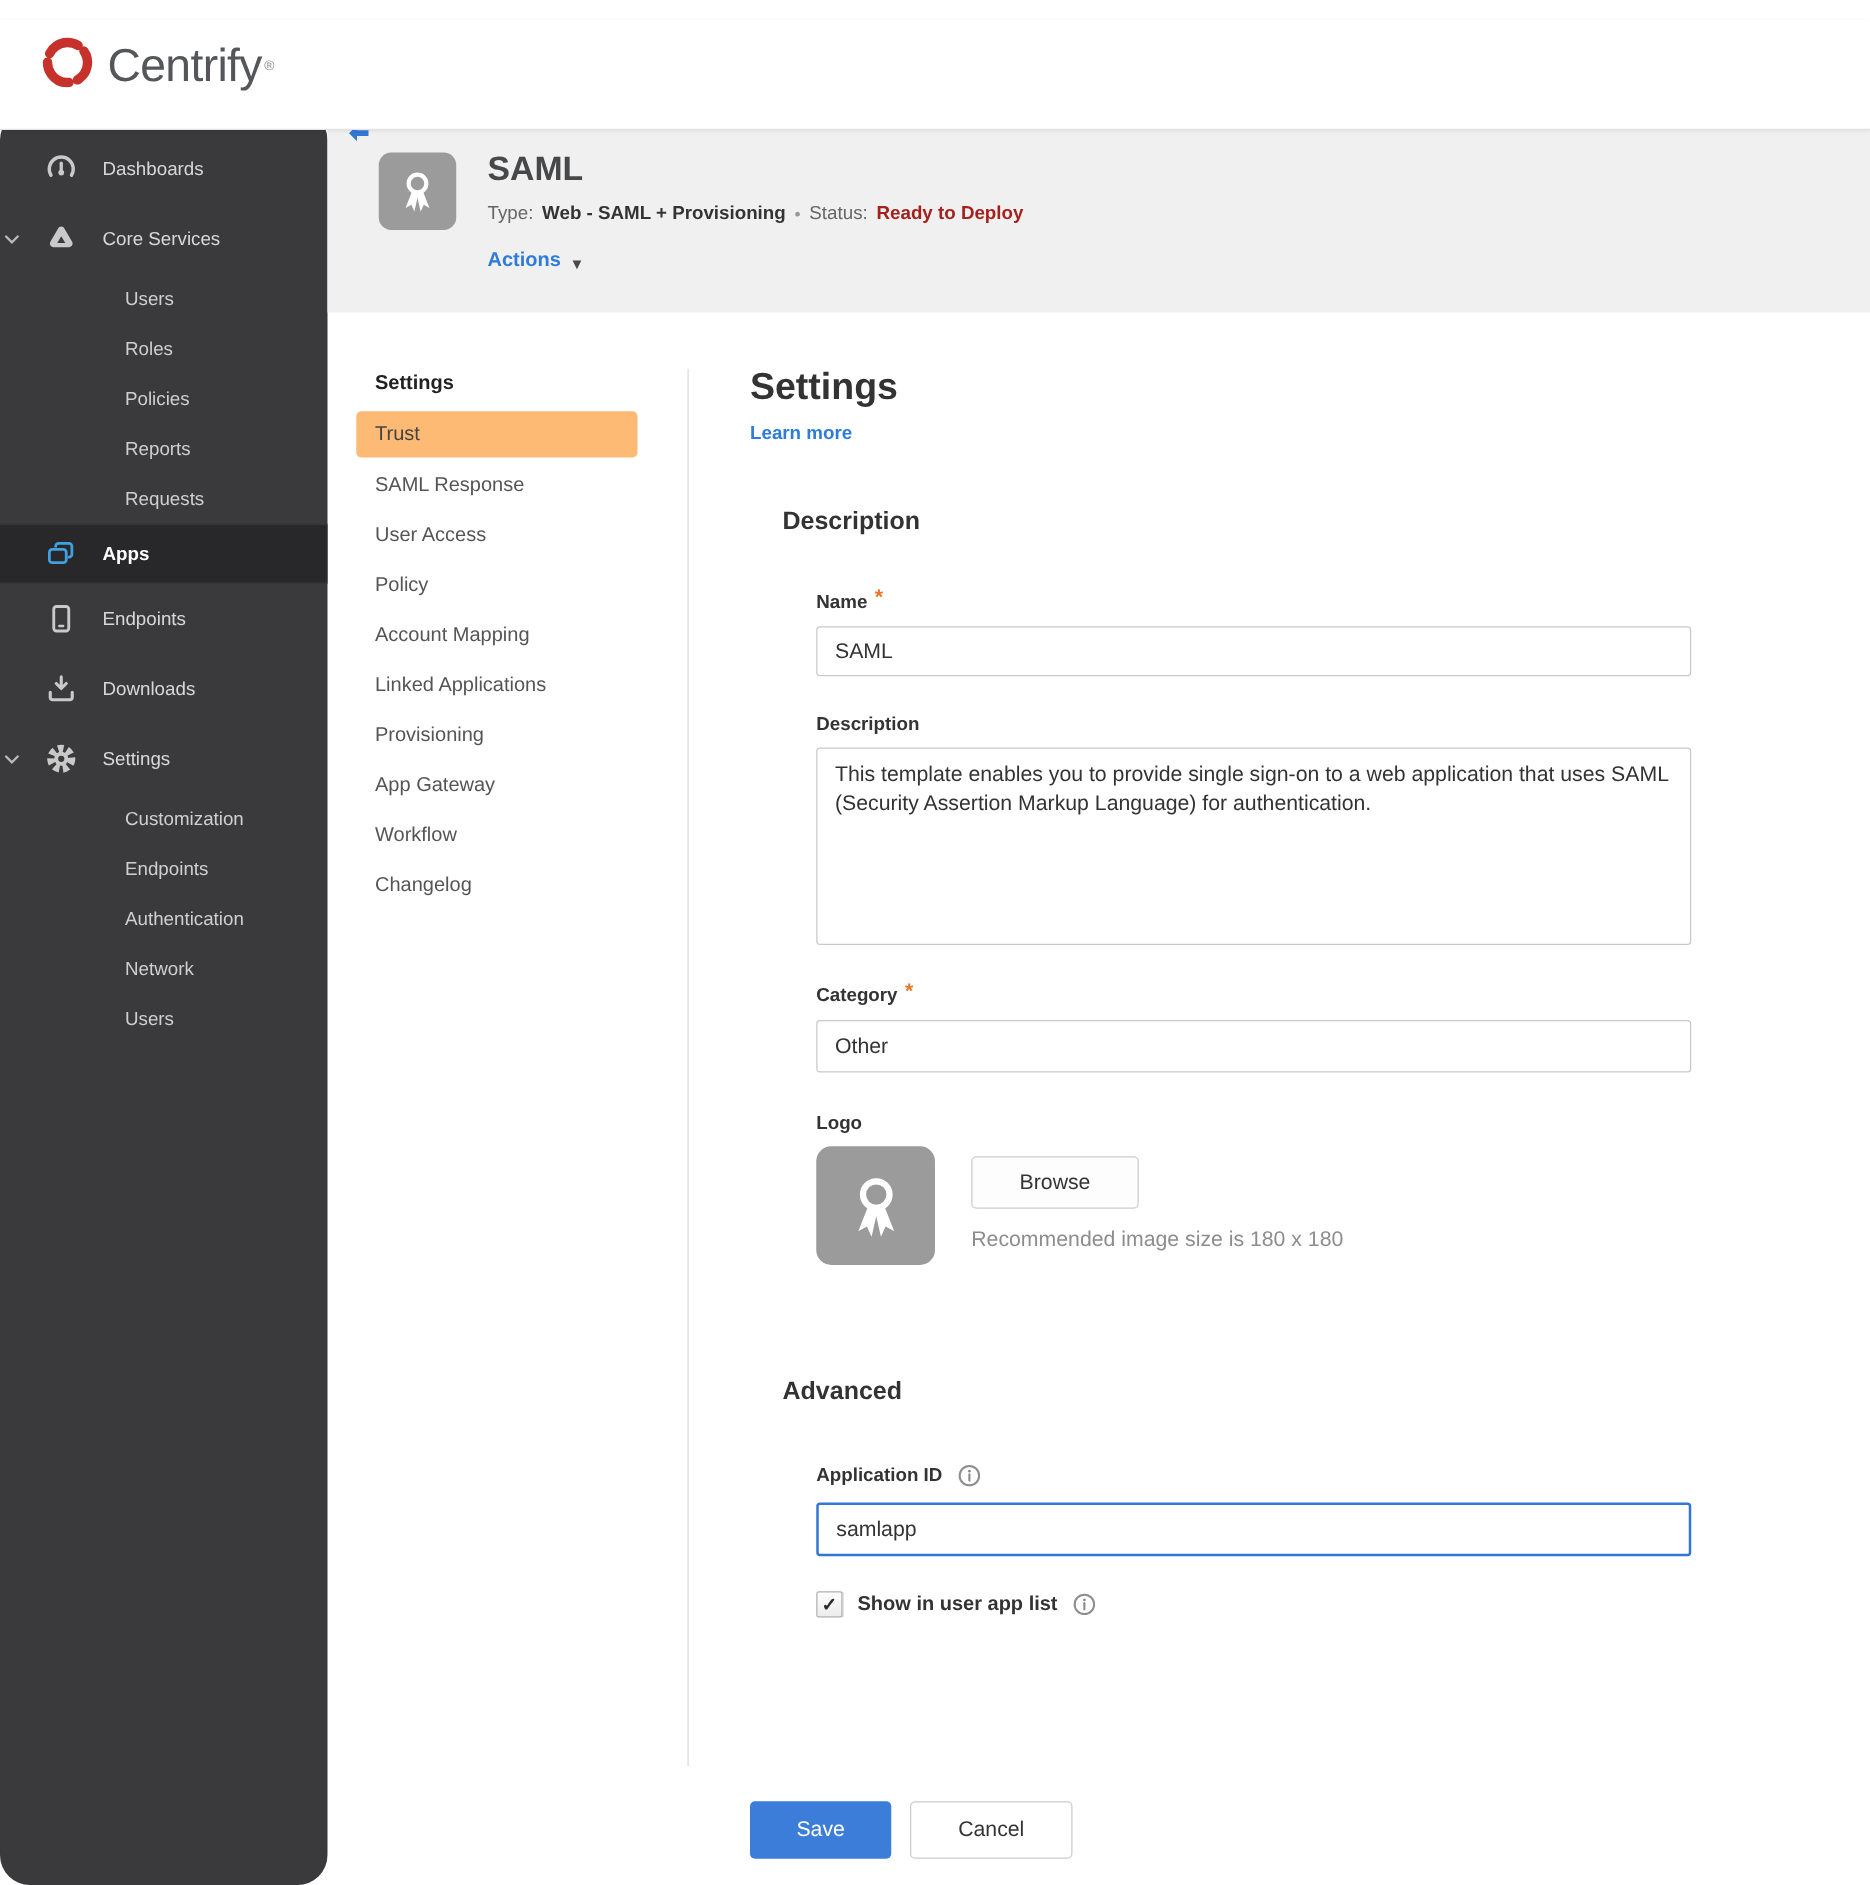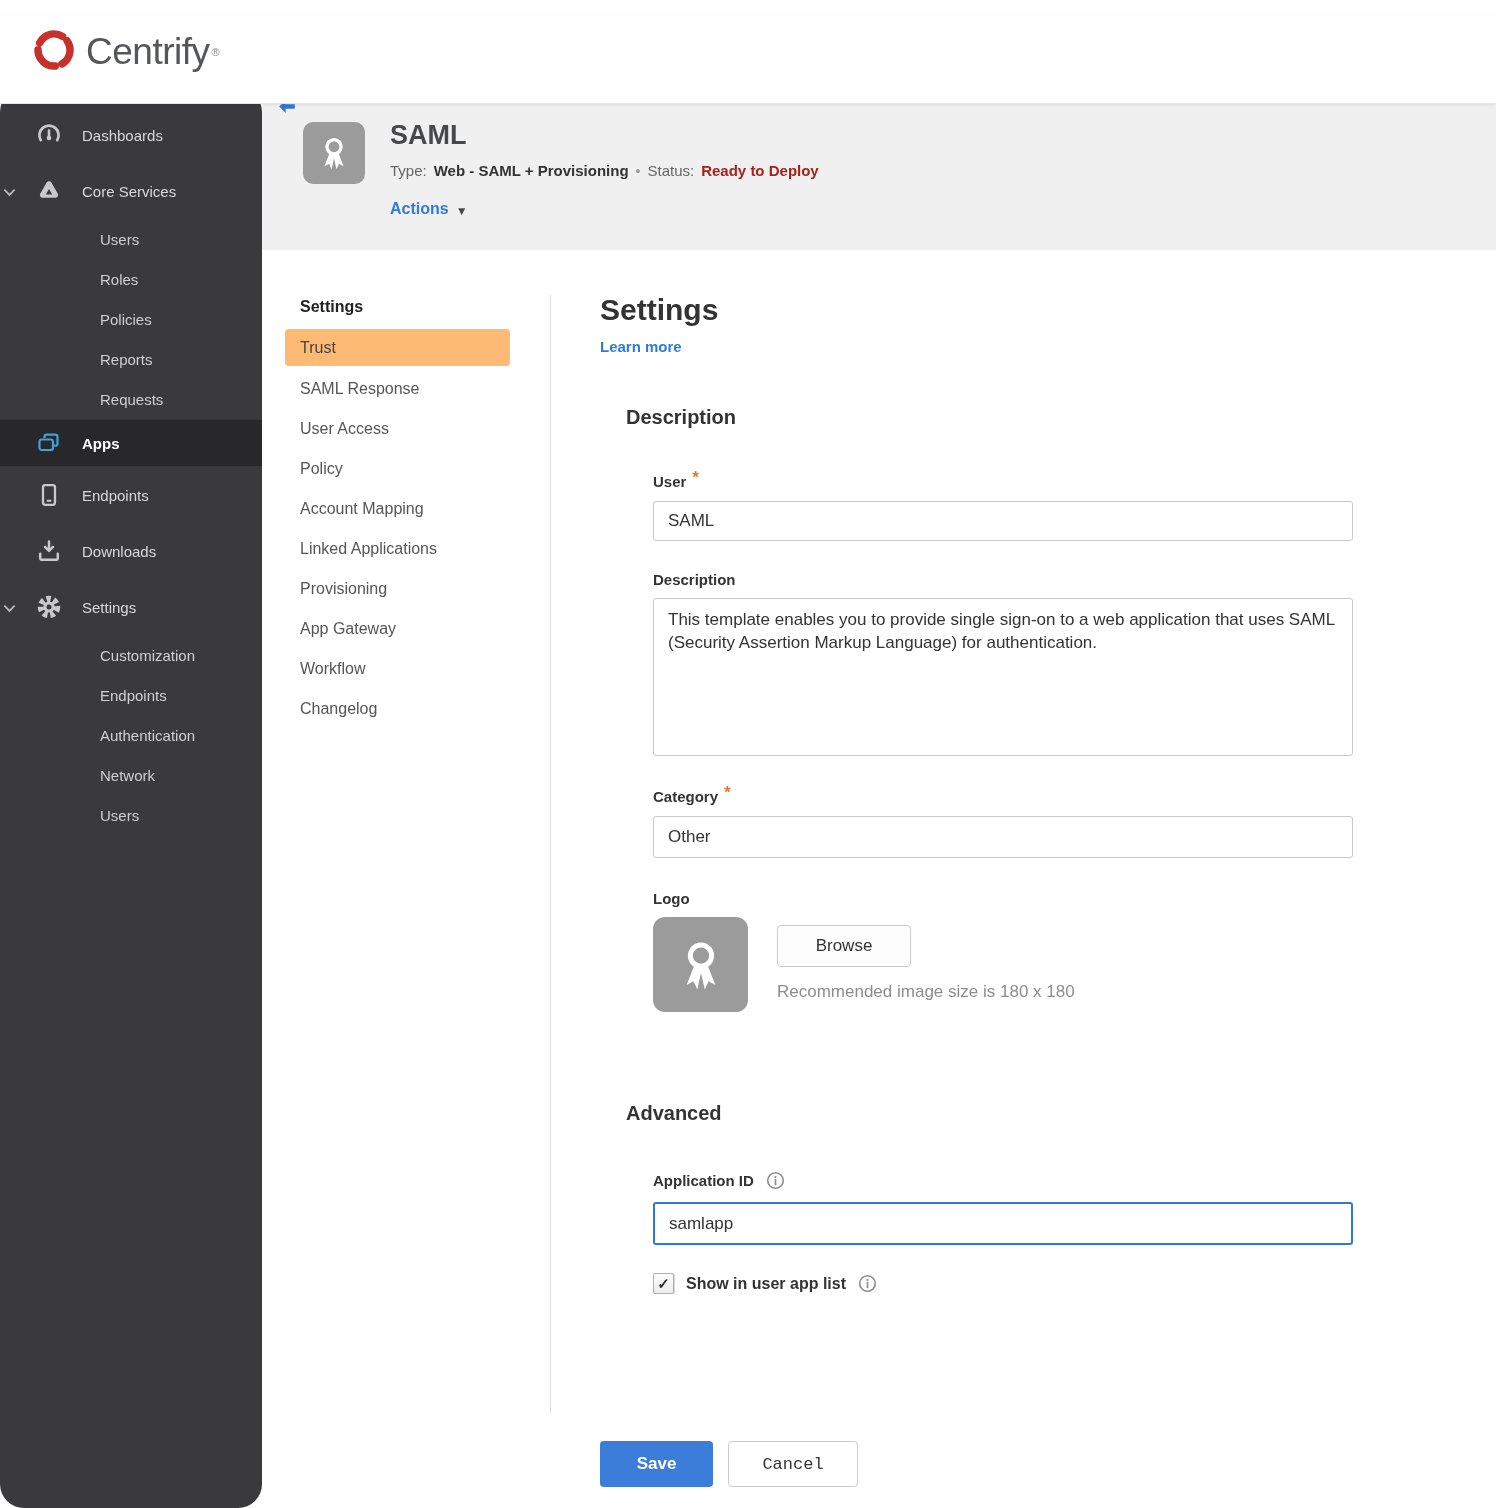--- a/index.html
+++ b/index.html
@@ -72,23 +72,23 @@
   .appid-input { margin-top:12px; height:43px; border:2px solid #3277d5; }
   .check-row { display:flex; align-items:center; margin:28px 0 0 53px; }
   .checkbox { width:21px; height:21px; border:1px solid #b0b0b0; border-radius:2px; background:linear-gradient(#fefefe,#ececec);
               display:flex; align-items:center; justify-content:center; font-size:15px; font-weight:bold; color:#2b2b2b;
               box-shadow:1px 0 0 #d8d8d8; cursor:pointer; }
   .check-label { margin-left:12px; font-size:16px; font-weight:bold; color:#333; }
 
   
   .footer { position:absolute; left:600px; top:1441px; display:flex; gap:15px; }
   .save-btn { width:113px; height:46px; background:#3b7dd8; border:none; border-radius:4px; color:#fff;
-              font-size:17px; font-weight:bold; font-family:"Liberation Sans",sans-serif; cursor:pointer; }
+              font-size:17px; font-weight:normal; font-family:"Liberation Sans",sans-serif; cursor:pointer; }
   .cancel-btn { width:130px; height:46px; background:#fff; border:1px solid #ccc; border-radius:4px; color:#333;
-                font-size:17px; font-family:Liberation Mono, monospace; cursor:pointer; }
+                font-size:17px; font-family:Liberation Sans, sans-serif; cursor:pointer; }
 </style>
 </head>
 <body>
 
 <div class="page">
 
   <div class="topbar">
     <div class="brand">
       <span>
         <svg width="48" height="48" viewBox="0 0 48 48">
@@ -249,21 +249,21 @@
   </div>
   <div class="vdivider"></div>
 
   <div class="main">
     <h1>Settings</h1>
     <span class="learn-more">Learn more</span>
 
     <div class="section-h">Description</div>
 
     <div class="f-label">
-      <span>User</span>
+      <span>Name</span>
       <span class="req">*</span>
     </div>
     <input class="t-input" type="text" value="SAML" style="">
 
     <div class="f-label" style="margin-top:30px;">Description</div>
     <textarea class="t-area" style="">This template enables you to provide single sign-on to a web application that uses SAML (Security Assertion Markup Language) for authentication.</textarea>
 
     <div class="f-label" style="margin-top:30px;">
       <span>Category</span>
       <span class="req">*</span>

